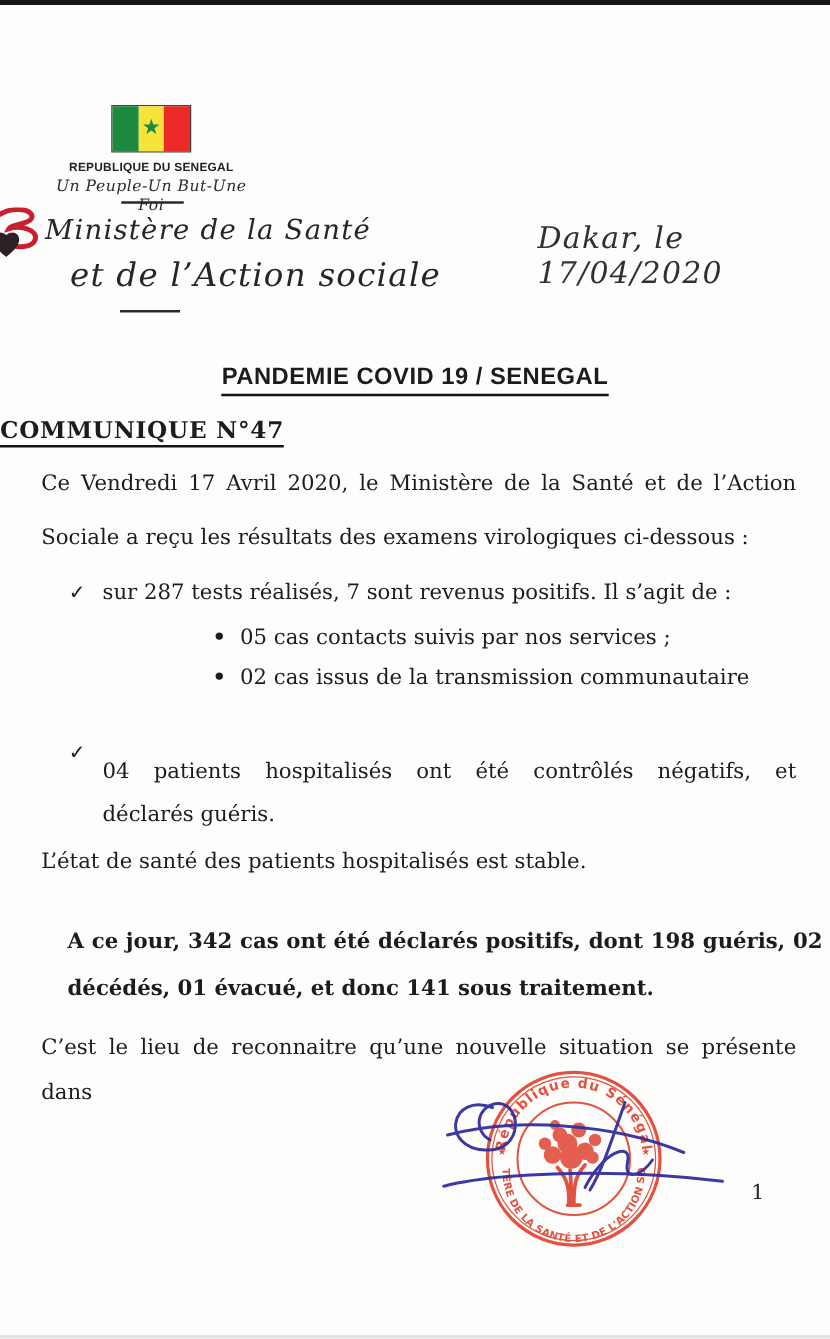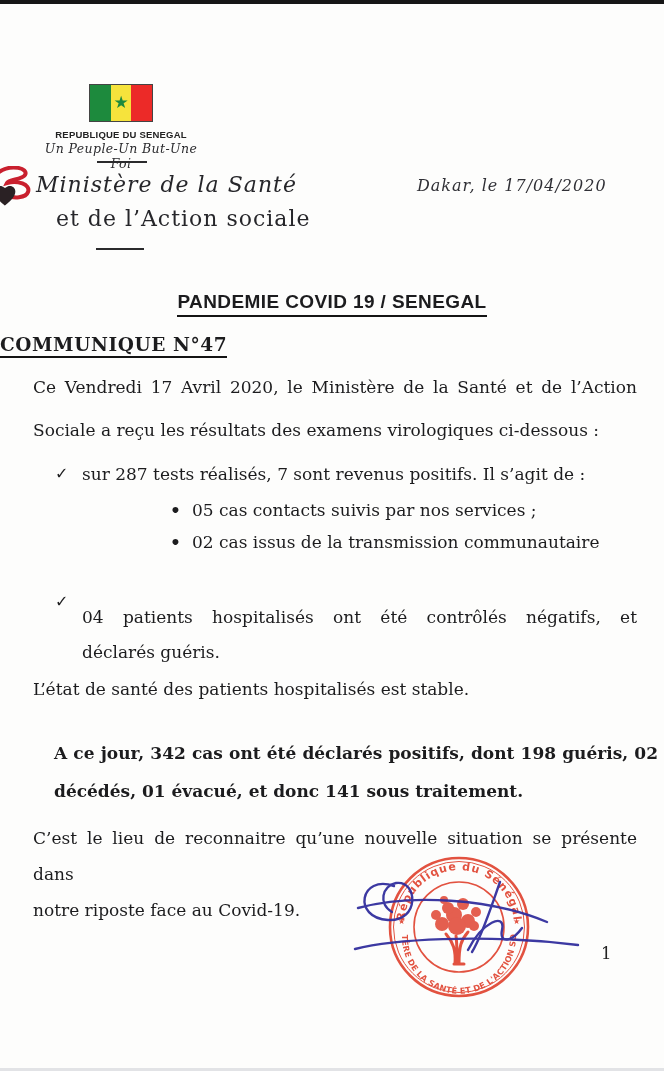--- a/index.html
+++ b/index.html
@@ -36,25 +36,25 @@
   .hr-short { position:absolute; height:2px; background:#2a2a2c; }
   .hr1 { left:97px; top:161px; width:50px; }
   .hr2 { left:96px; top:248px; width:48px; }
 
   .ministry-logo { position:absolute; left:-5px; top:166px; }
   .ministry-line1 {
     position:absolute; left:36px; top:172px; font-style:italic; font-size:22px;
     letter-spacing:1px; color:#26262a;
   }
   .ministry-line2 {
-    position:absolute; left:56px; top:206px; font-size:22px;
+    position:absolute; left:56px; top:206px; font-style:italic; font-size:26px;
     letter-spacing:1px; color:#26262a;
   }
   .dateline {
-    position:absolute; left:417px; top:176px; font-style:italic; font-size:16px;
+    position:absolute; left:430px; top:176px; font-style:italic; font-size:24px;
     letter-spacing:1px; color:#303036;
   }
 
   
   .title-wrap { position:absolute; left:0; top:291px; width:664px; text-align:center; }
   .title {
     display:inline-block; font-family:"Liberation Sans", sans-serif; font-weight:bold;
     font-size:19px; letter-spacing:.4px; border-bottom:2.5px solid #141414; padding-bottom:2px;
   }
   .subtitle-wrap { position:absolute; left:0; top:334px; width:664px; }
@@ -164,21 +164,20 @@
   <div class="line">L’état de santé des patients hospitalisés est stable.</div>
 </div>
 
 <div class="para totals">
   <div class="line just">A ce jour, 342 cas ont été déclarés positifs, dont 198 guéris, 02</div>
   <div class="line">décédés, 01 évacué, et donc 141 sous traitement.</div>
 </div>
 
 <div class="para closing">
   <div class="line just">C’est le lieu de reconnaitre qu’une nouvelle situation se présente dans</div>
-  <div class="line">notre riposte face au Covid-19.</div>
 </div>
 
 <svg class="stamp" width="150" height="152" viewBox="0 0 150 152">
   <g stroke="var(--stamp_red)" fill="none">
     <circle cx="75" cy="75" r="69" stroke-width="2.6"></circle>
     <circle cx="75" cy="75" r="65.5" stroke-width="1"></circle>
     <circle cx="75" cy="75" r="45" stroke-width="1.6"></circle>
   </g>
   <defs>
     <path id="arcTop" d="M 21.2,84.5 A 55,55 0 1 1 128.8,84.5"></path>

